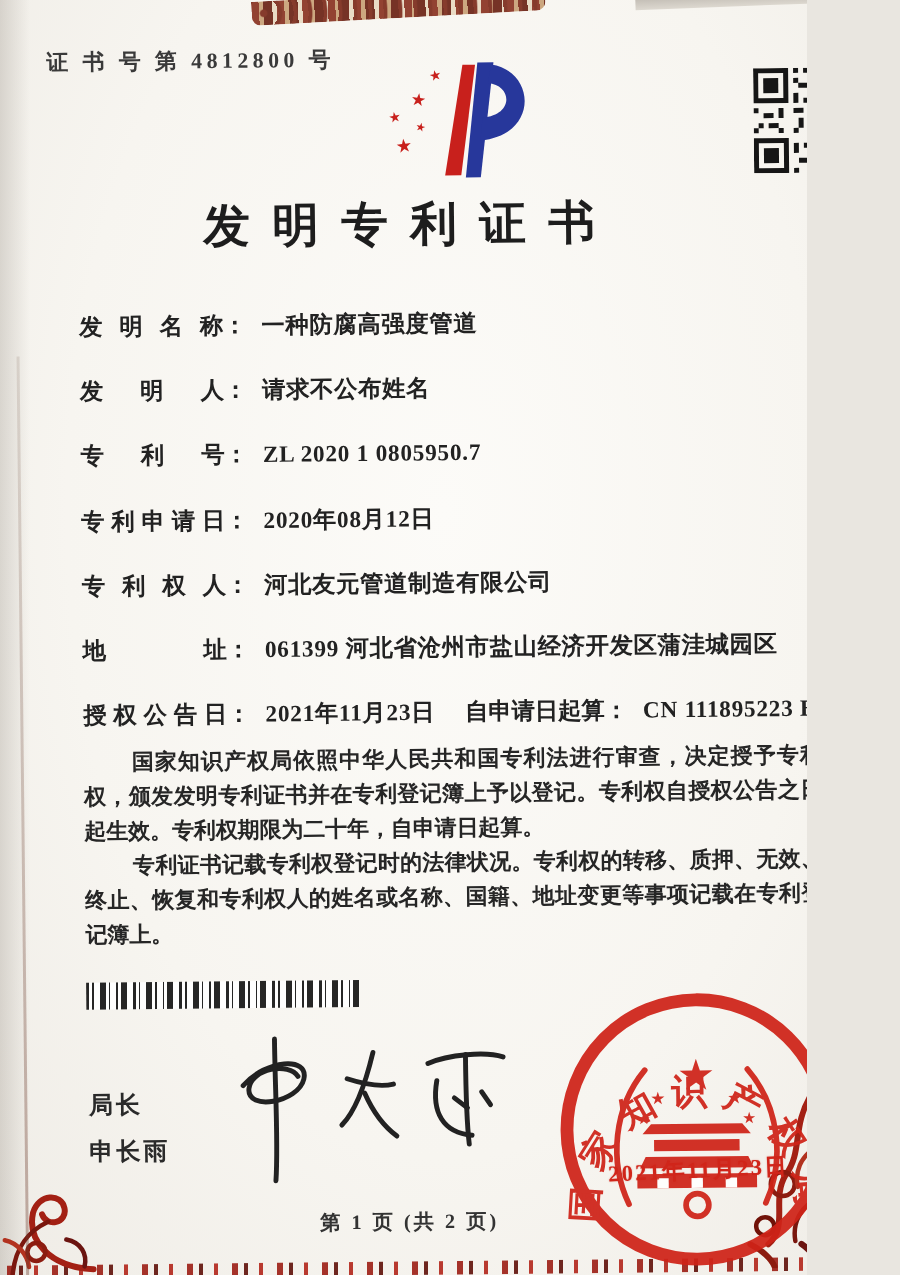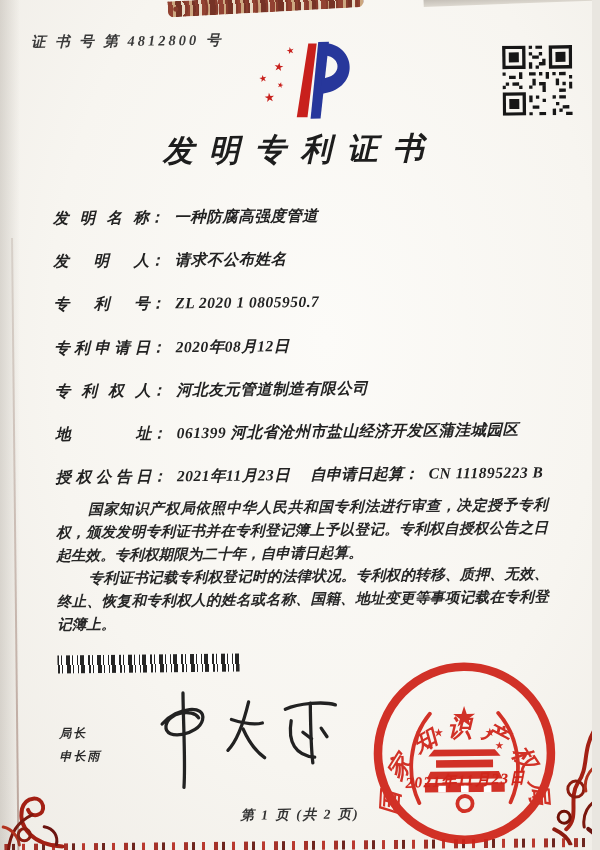--- a/index.html
+++ b/index.html
@@ -1,22 +1,21 @@
 <!DOCTYPE html>
 <html><head>
 <meta charset="utf-8">
 <style>
   * { margin:0; padding:0; box-sizing:border-box; }
   html,body { width:600px; }
   body { font-family:"Liberation Serif","DejaVu Serif",serif; background:#e9e6e0; }
 
   .photo {
-    position:relative; width:592px; height:850px; overflow:hidden;
+    position:relative; width:538px; height:850px; overflow:hidden;
     background:radial-gradient(ellipse at 55% 40%, #fcfbf8 0%, #f7f5f0 60%, #efece6 100%);
-    font-style:italic;
   }
   .shade-left { position:absolute; left:0; top:0; width:20px; height:100%;
     background:linear-gradient(90deg, rgba(70,58,45,.16), rgba(70,58,45,0)); }
   .page-edge { position:absolute; left:13px; top:235px; width:2px; height:615px;
     background:linear-gradient(180deg, rgba(130,105,90,.18), rgba(110,60,45,.4)); }
 
   .paper { position:absolute; inset:0; transform:rotate(-0.6deg); }
 
   
   .ornament-top {
@@ -59,21 +58,21 @@
   .body-text p { text-indent:2.2em; }
 
   
   .barcode { position:absolute; left:55px; top:653px; width:182px; height:18px; opacity:.92;
     background:repeating-linear-gradient(90deg,
       #141414 0 2px, #fff 2px 4px, #141414 4px 5px, #fff 5px 9px,
       #141414 9px 13px, #fff 13px 15px, #141414 15px 16px, #fff 16px 20px,
       #141414 20px 21px, #fff 21px 23px, #141414 23px 27px, #fff 27px 31px); }
 
   
-  .signer { position:absolute; left:56px; top:720px; font-size:12px; font-weight:700;
+  .signer { position:absolute; left:56px; top:720px; font-size:16px; font-weight:700;
     color:#2a2a2a; line-height:1.95; letter-spacing:2px; }
   .signature { position:absolute; left:132px; top:686px; }
 
   
   .seal { position:absolute; left:366px; top:660px; opacity:.93; }
   .seal-date { position:absolute; left:352px; top:773px; width:220px; text-align:center;
     color:#d0251a; font-size:15px; font-weight:700; letter-spacing:1.5px; transform:rotate(-2deg);
     text-shadow:0 0 1px rgba(208,37,26,.5); }
 
   .footer { position:absolute; left:0; top:806px; width:100%; text-align:center;

